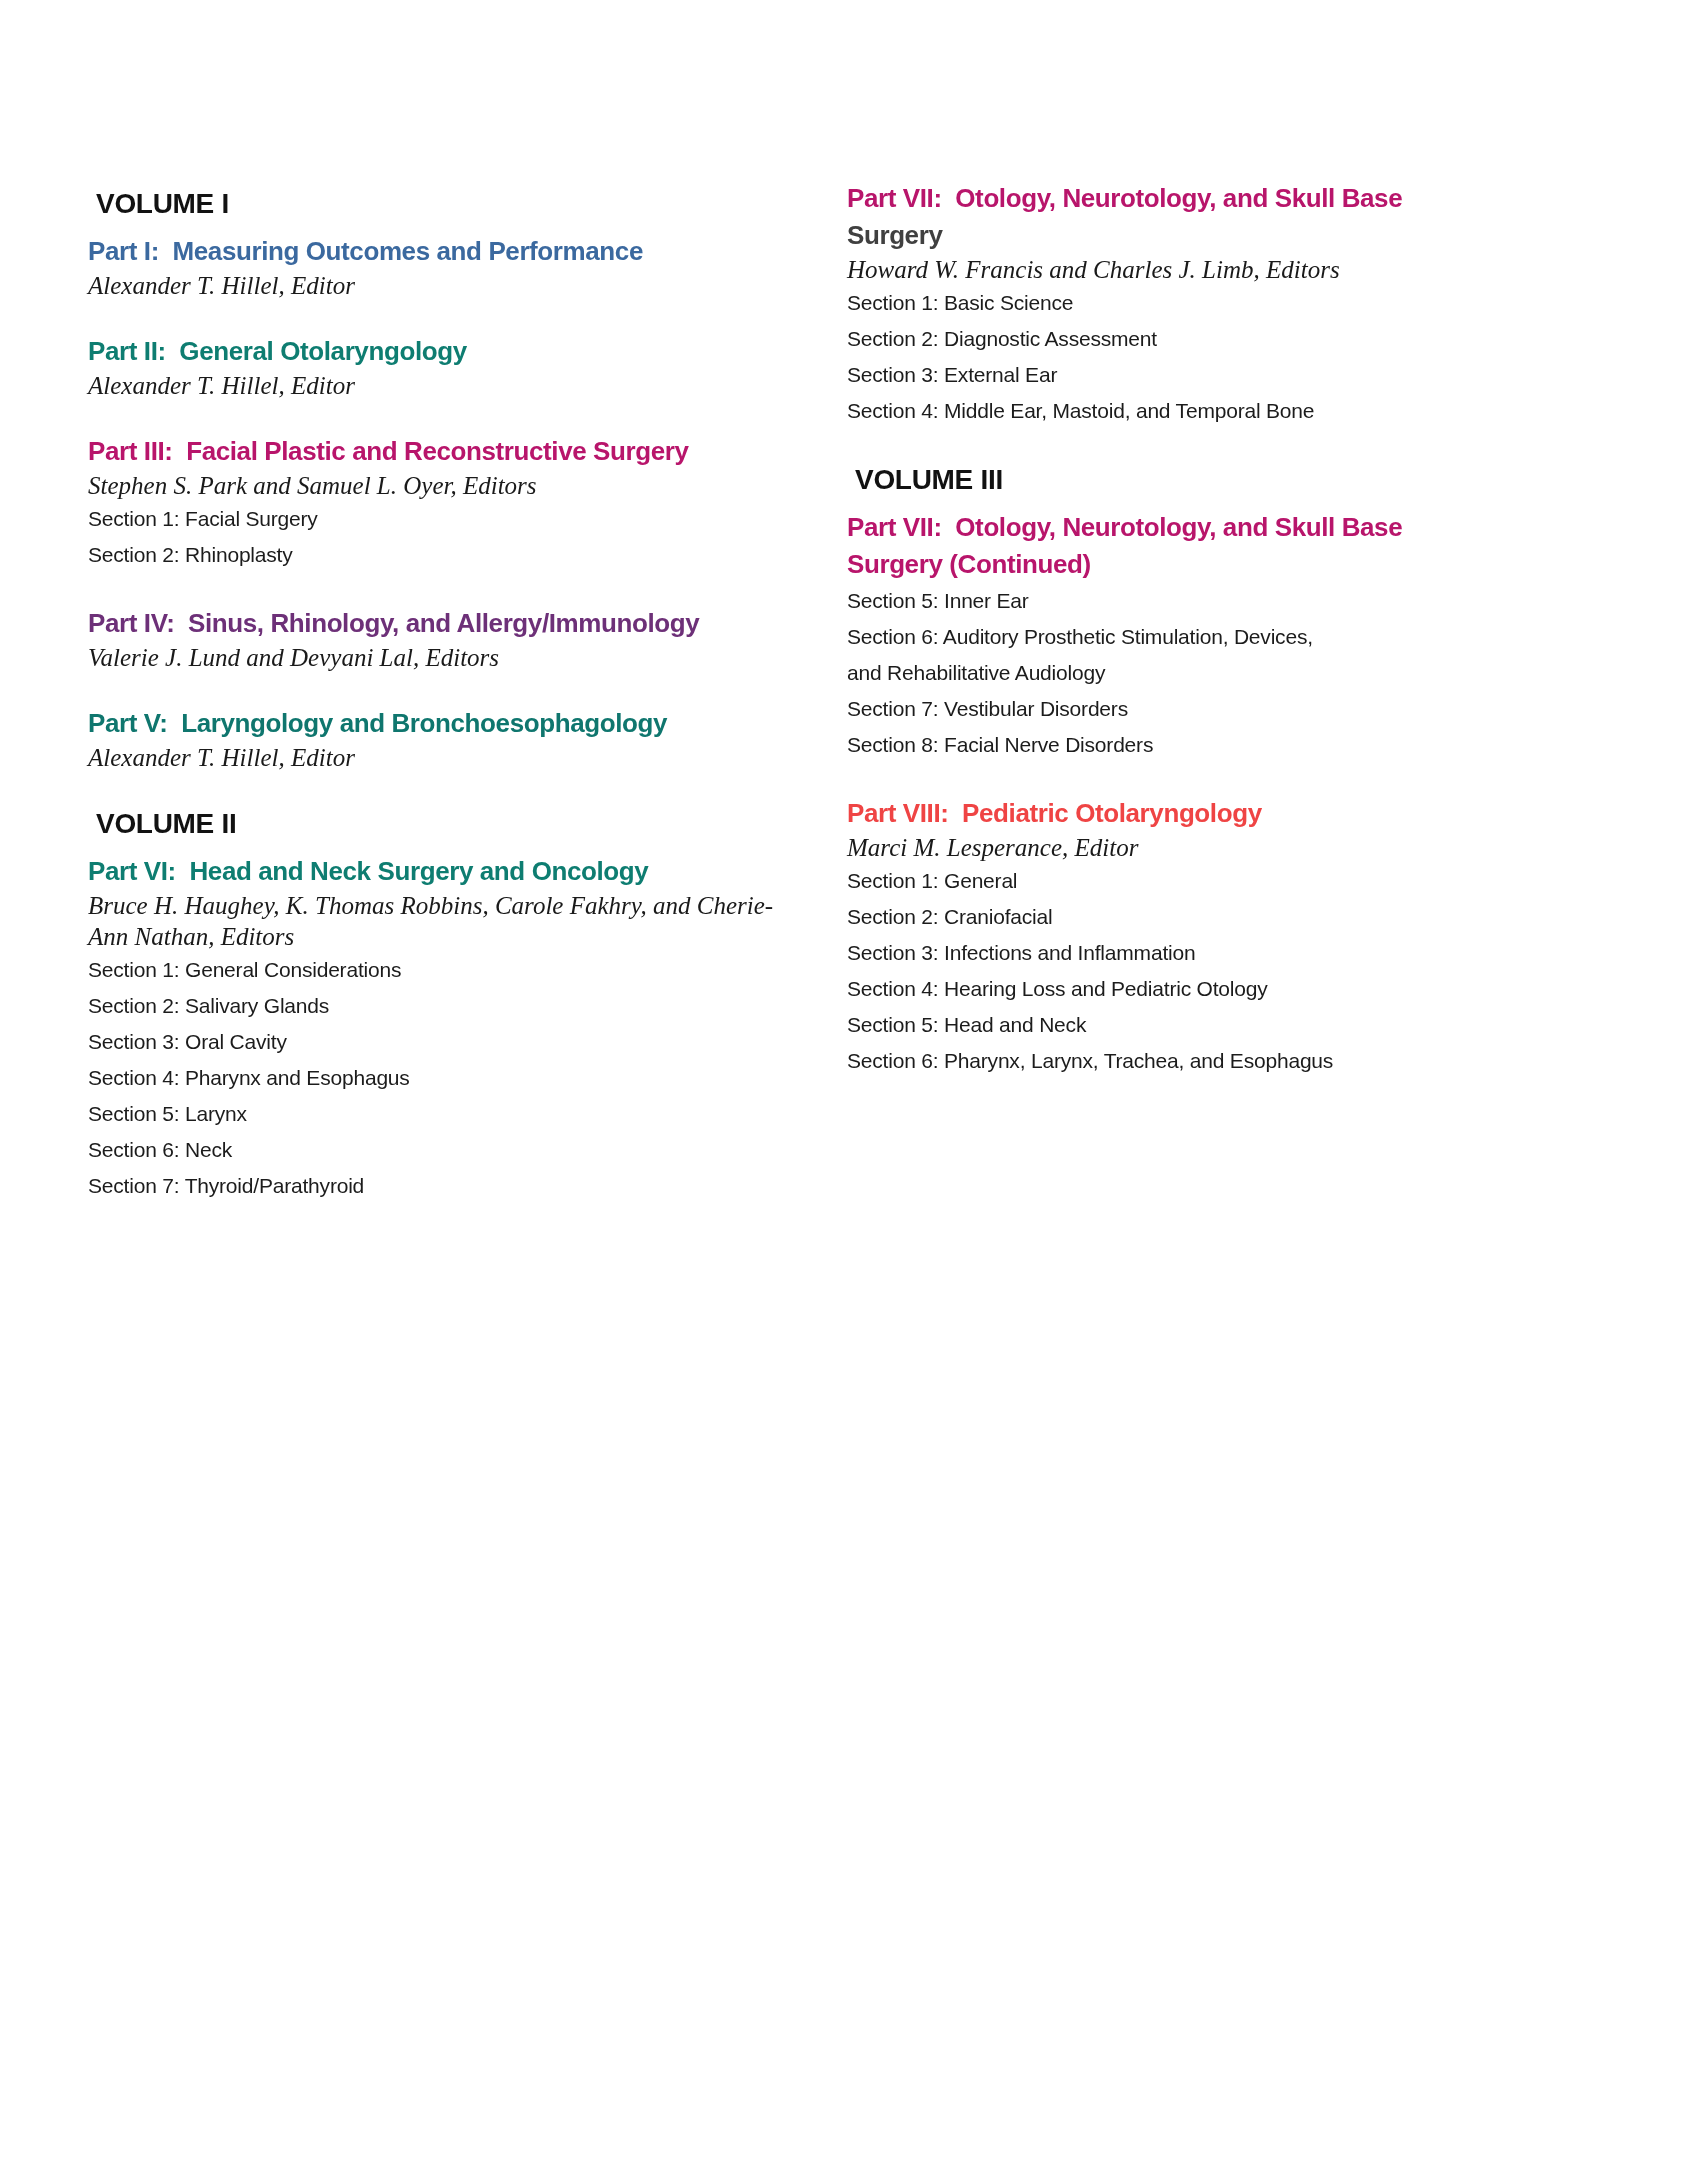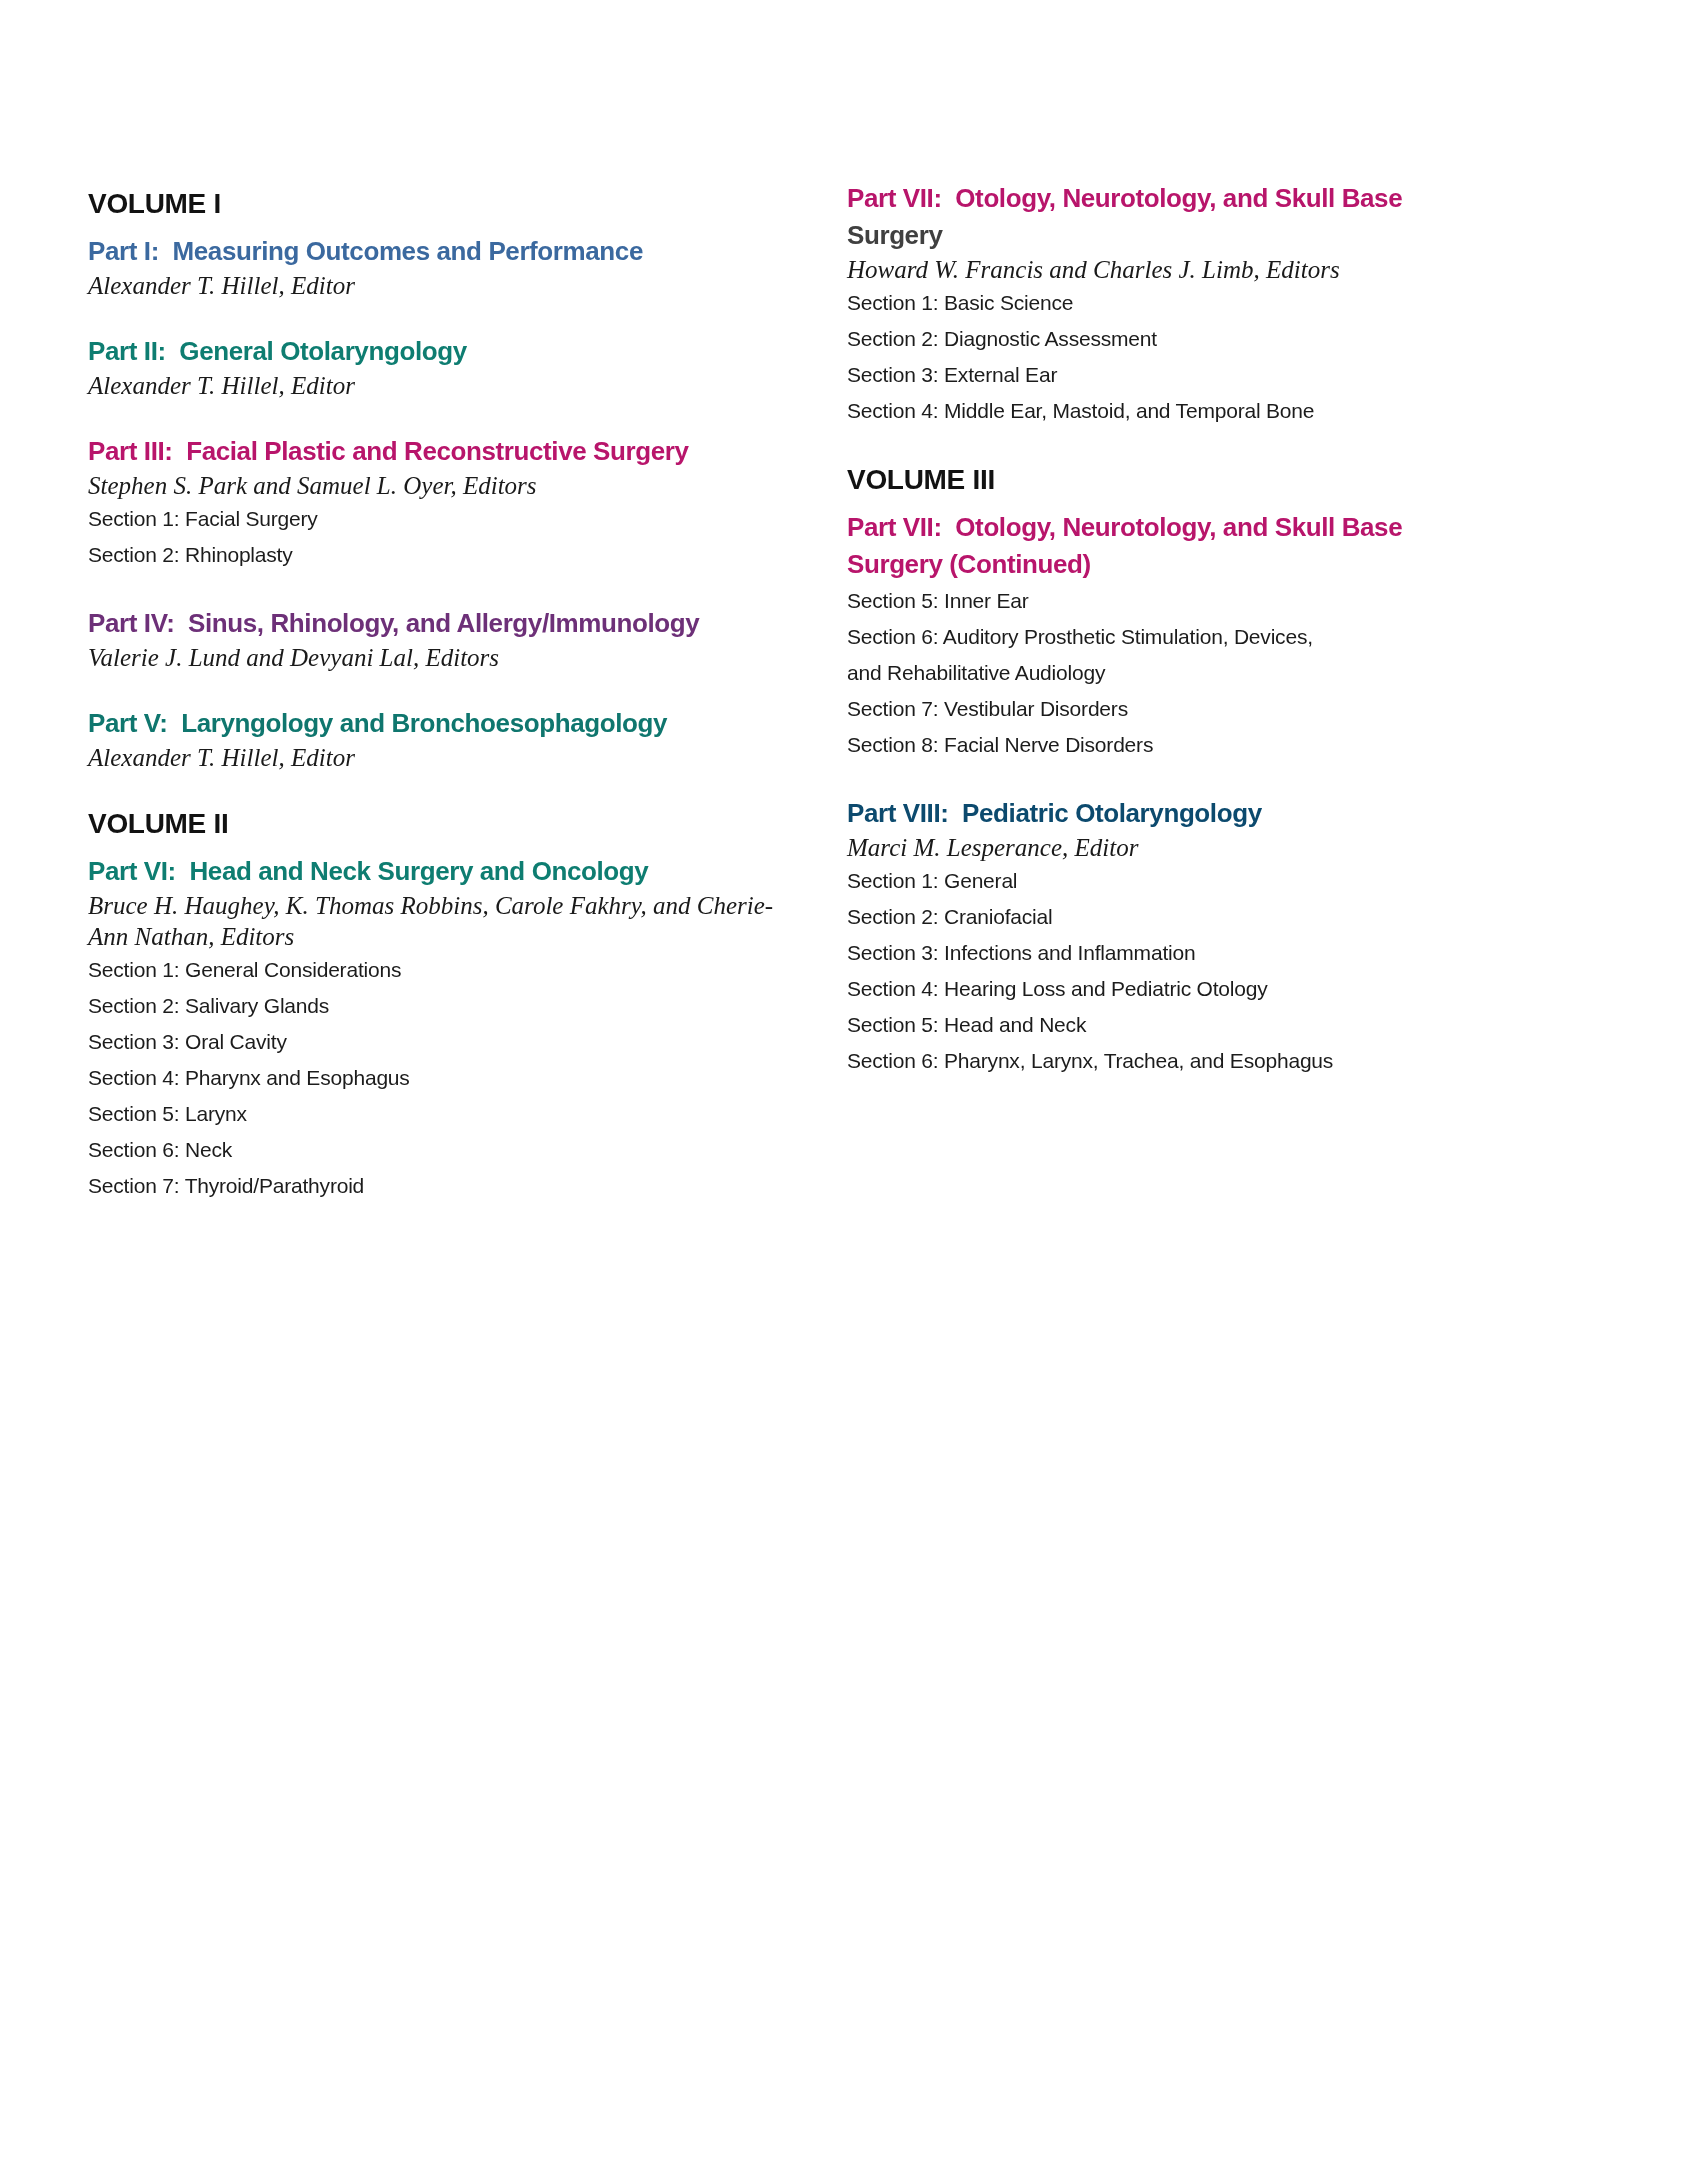--- a/index.html
+++ b/index.html
@@ -28,21 +28,21 @@
     left: 847px;
     top: 180px;
     width: 680px;
   }
   .volume-heading {
     font-size: 28px;
     font-weight: bold;
     line-height: 37px;
     color: #121212;
     letter-spacing: -0.3px;
-    margin: 0 0 11px 0;
+    margin: 0 0 11px 8px;
     white-space: pre;
   }
   .volume-heading:not(:first-child) {
     margin-top: 22px;
   }
   .part-block {
     margin: 0 0 32px 0;
   }
   .part-heading-line {
     font-size: 26px;
@@ -123,21 +123,21 @@
       <div class="part-block">
         <div class="part-heading-line" style="color: rgb(184, 21, 107);">Part VII:  Otology, Neurotology, and Skull Base</div>
         <div class="part-heading-line" style="color: rgb(184, 21, 107);">Surgery (Continued)</div>
         <div class="section-line">Section 5: Inner Ear</div>
         <div class="section-line">Section 6: Auditory Prosthetic Stimulation, Devices,</div>
         <div class="section-line">and Rehabilitative Audiology</div>
         <div class="section-line">Section 7: Vestibular Disorders</div>
         <div class="section-line">Section 8: Facial Nerve Disorders</div>
       </div>
       <div class="part-block">
-        <div class="part-heading-line" style="color: #0c4a6e;">Part VIII:  Pediatric Otolaryngology</div>
+        <div class="part-heading-line" style="color: #ef4444;">Part VIII:  Pediatric Otolaryngology</div>
         <div class="editor-line">Marci M. Lesperance, Editor</div>
         <div class="section-line">Section 1: General</div>
         <div class="section-line">Section 2: Craniofacial</div>
         <div class="section-line">Section 3: Infections and Inflammation</div>
         <div class="section-line">Section 4: Hearing Loss and Pediatric Otology</div>
         <div class="section-line">Section 5: Head and Neck</div>
         <div class="section-line">Section 6: Pharynx, Larynx, Trachea, and Esophagus</div>
       </div>
     </div>
 </div>

